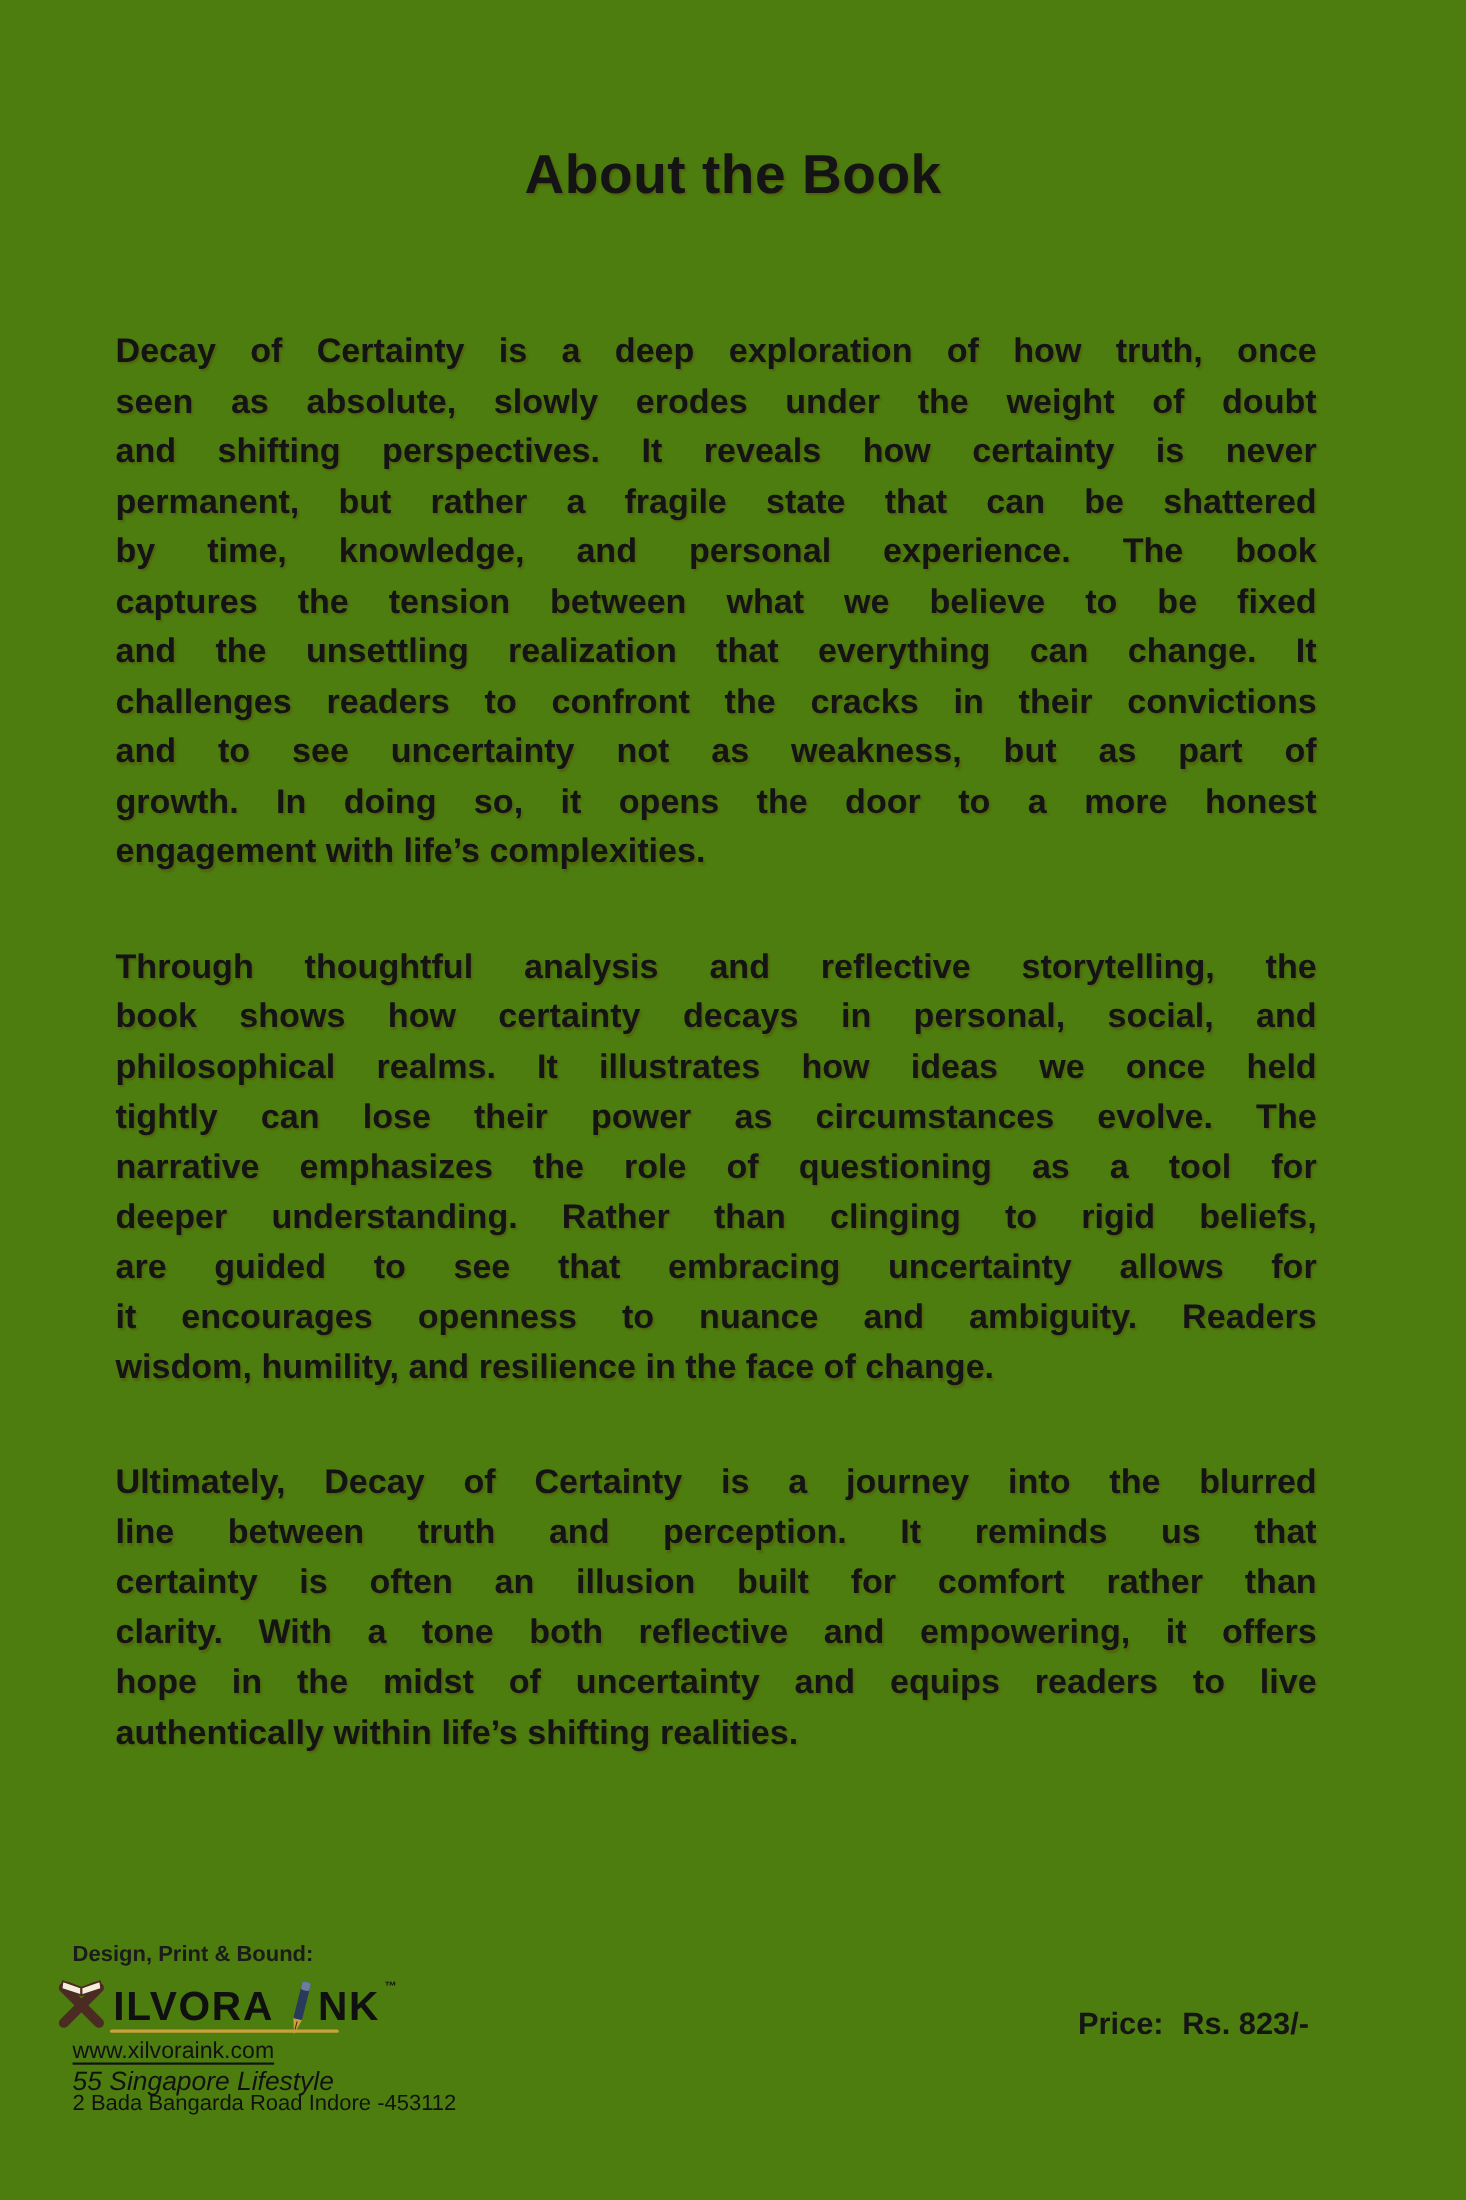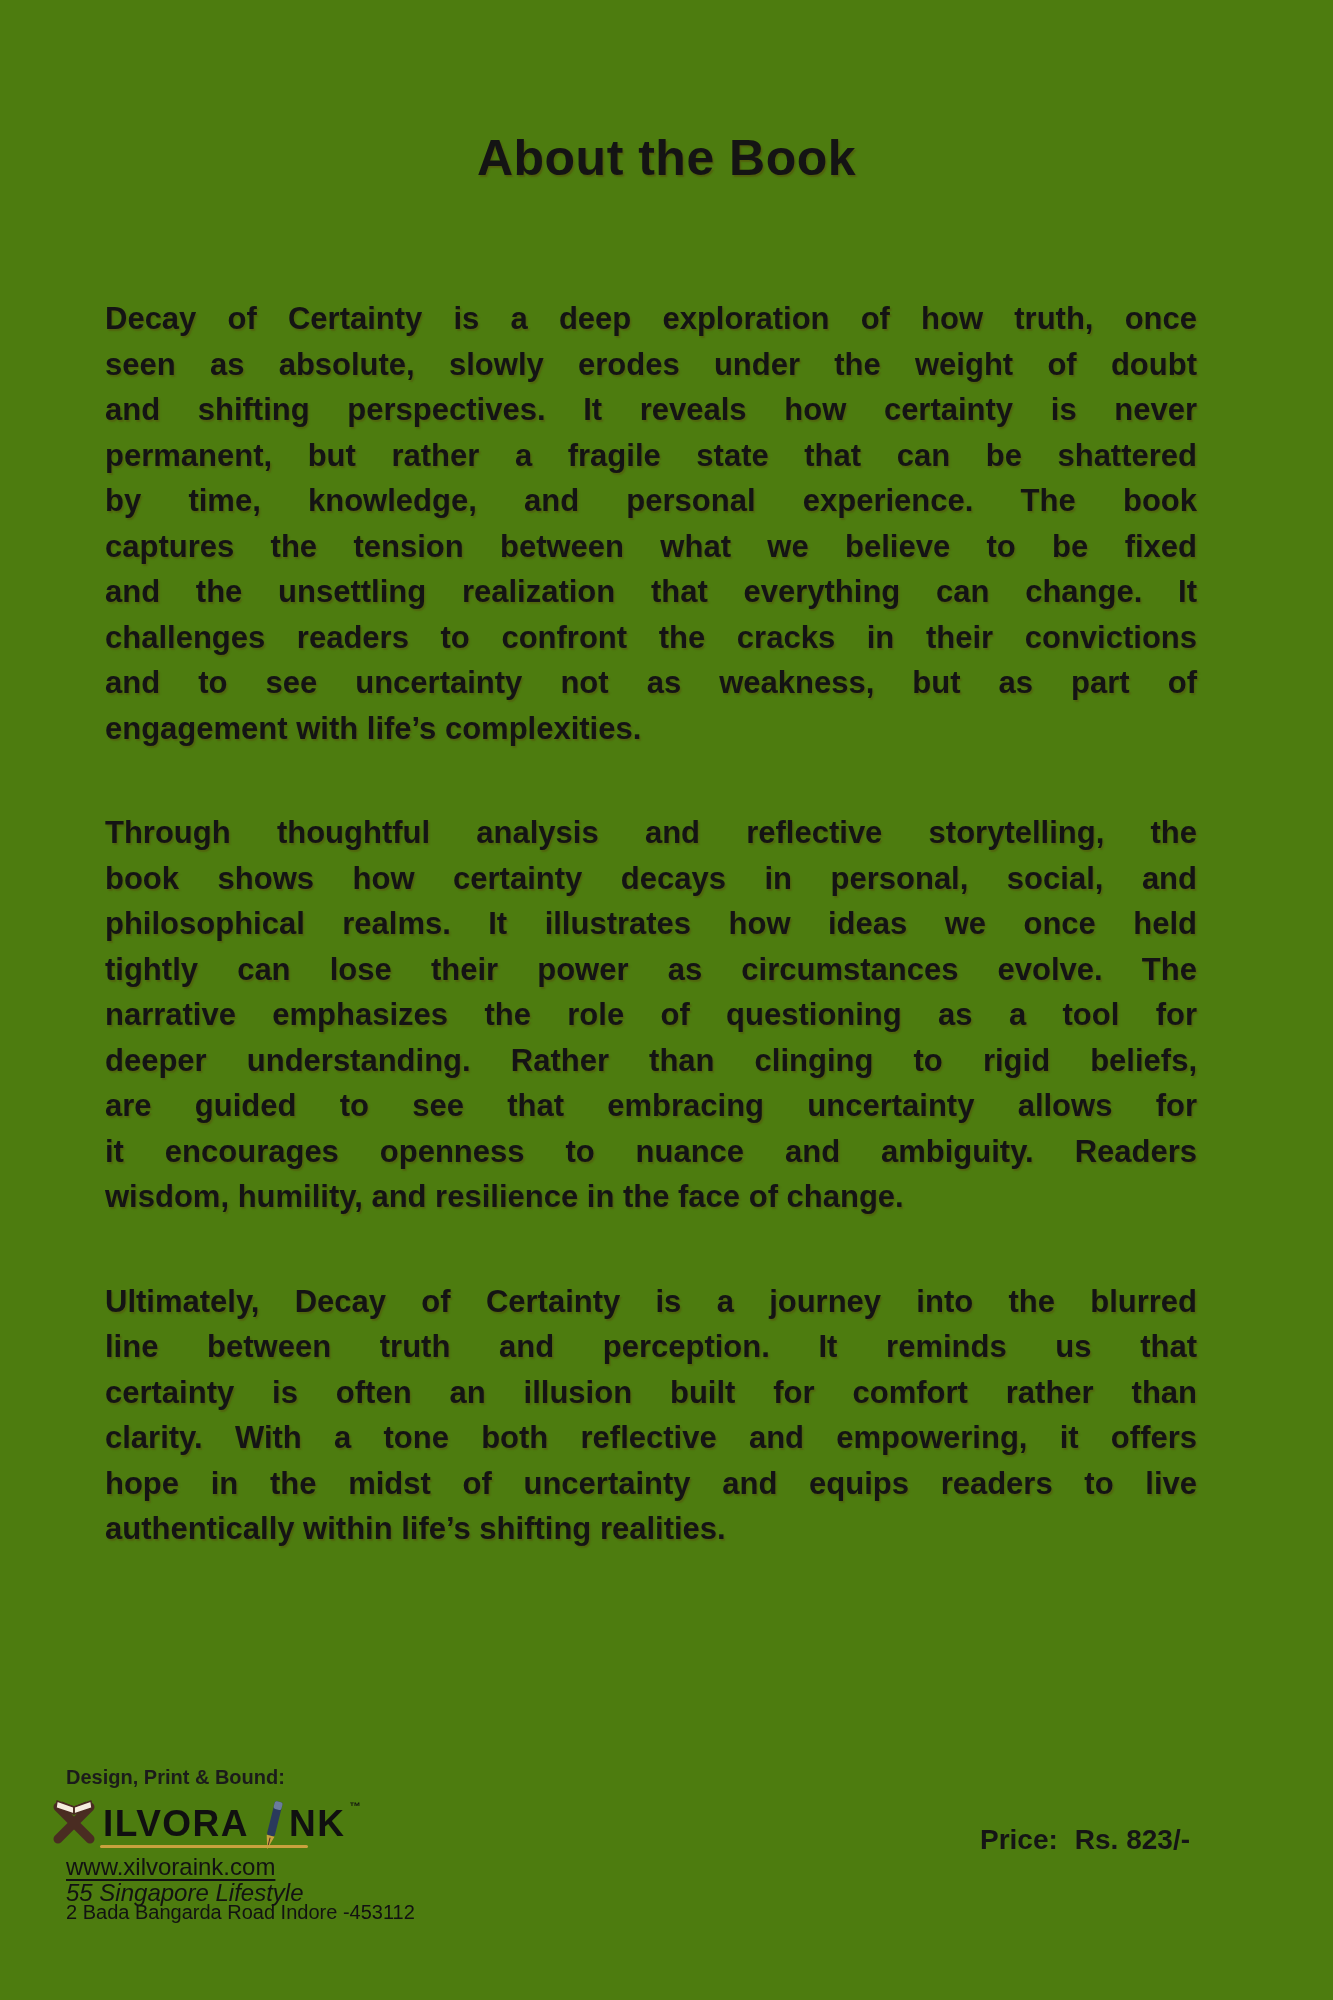--- a/index.html
+++ b/index.html
@@ -74,21 +74,21 @@
   .logo-underline{
     position:absolute;
     left:100px;top:1845px;
     width:208px;height:3px;
     background:#C9A23E;
     border-radius:2px;
   }
   .website{
     position:absolute;
     left:66px;top:1853px;
-    font-size:24px;
+    font-size:21px;
     color:#121212;
     text-decoration:underline;
     text-underline-offset:4px;
     text-decoration-thickness:2px;
   }
   .address1{
     position:absolute;
     left:66px;top:1879px;
     font-size:24px;
     color:#121212;
@@ -121,20 +121,21 @@
       <div class="para">
         <div class="jline">Decay of Certainty is a deep exploration of how truth, once</div>
         <div class="jline">seen as absolute, slowly erodes under the weight of doubt</div>
         <div class="jline">and shifting perspectives. It reveals how certainty is never</div>
         <div class="jline">permanent, but rather a fragile state that can be shattered</div>
         <div class="jline">by time, knowledge, and personal experience. The book</div>
         <div class="jline">captures the tension between what we believe to be fixed</div>
         <div class="jline">and the unsettling realization that everything can change. It</div>
         <div class="jline">challenges readers to confront the cracks in their convictions</div>
         <div class="jline">and to see uncertainty not as weakness, but as part of</div>
+        <div class="jline">growth. In doing so, it opens the door to a more honest</div>
         <div class="jline last">engagement with life’s complexities.</div>
       </div>
       <div class="para">
         <div class="jline">Through thoughtful analysis and reflective storytelling, the</div>
         <div class="jline">book shows how certainty decays in personal, social, and</div>
         <div class="jline">philosophical realms. It illustrates how ideas we once held</div>
         <div class="jline">tightly can lose their power as circumstances evolve. The</div>
         <div class="jline">narrative emphasizes the role of questioning as a tool for</div>
         <div class="jline">deeper understanding. Rather than clinging to rigid beliefs,</div>
         <div class="jline">are guided to see that embracing uncertainty allows for</div>

